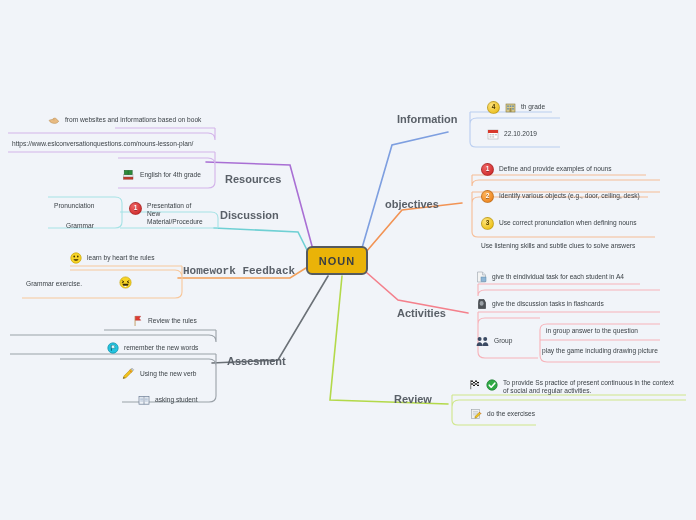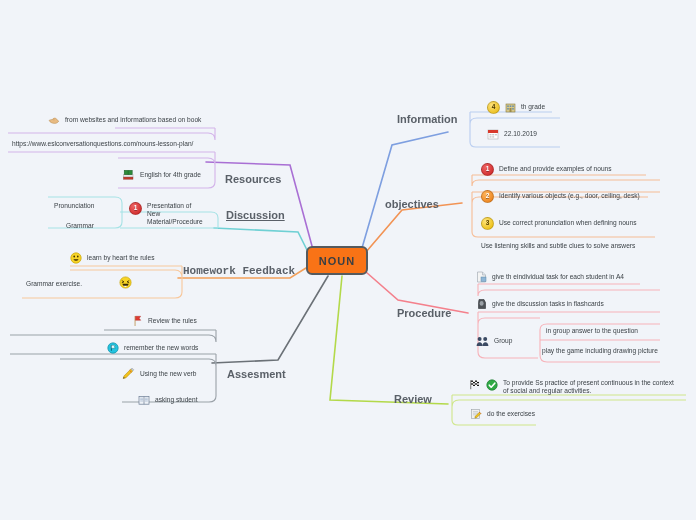--- a/index.html
+++ b/index.html
@@ -11,21 +11,21 @@
     position:relative;
   }
   #canvas{position:absolute;inset:0;width:696px;height:520px;}
   svg.links{position:absolute;left:0;top:0;width:696px;height:520px;pointer-events:none;}
 
   
   .central{
     position:absolute;
     left:306px;top:246px;
     width:62px;height:29px;
-    background:#f97316;
+    background:#eab308;
     border:2px solid #555a5e;
     border-radius:6px;
     display:flex;align-items:center;justify-content:center;
     font-size:11px;font-weight:bold;letter-spacing:1px;color:#3a3f44;
     box-sizing:border-box;
   }
 
   
   .branch-title{
     position:absolute;
@@ -115,26 +115,26 @@
       <path d="M216 330 L 104 330 M216 330 L216 342 Q216 335 209 335 L 10 335 M216 354 L 10 354 M216 354 L216 366 Q216 359 209 359 L 60 359 M216 366 L216 396 Q216 402 209 402 L 122 402" stroke="#9aa1a8"></path>
     </g>
   </svg>
 
   <div class="central">
     <span>NOUN</span>
   </div>
 
   <div class="branch-title" style="left:397px;top:113px;">Information</div>
   <div class="branch-title" style="left:385px;top:198px;">objectives</div>
-  <div class="branch-title" style="left:397px;top:307px;">Procedure</div>
+  <div class="branch-title" style="left:397px;top:307px;">Activities</div>
   <div class="branch-title" style="left:394px;top:393px;">Review</div>
   <div class="branch-title" style="left:225px;top:141px;margin-top:32px;">Resources</div>
-  <div class="branch-title" style="left:226px;top:209px;text-decoration:underline;">Discussion</div>
+  <div class="branch-title" style="left:220px;top:209px;">Discussion</div>
   <div class="branch-title" style="left:183px;top:265px;font-family:Liberation Mono, monospace;">Homework Feedback</div>
-  <div class="branch-title" style="left:227px;top:368px;">Assesment</div>
+  <div class="branch-title" style="left:227px;top:355px;">Assesment</div>
 
   <div class="leaf" style="left:483px;top:99px;">
     <span class="numbadge nb-gold">4</span>
     <span class="ico">
       <svg width="11" height="11" viewBox="0 0 11 11">
           <rect x="1" y="2" width="9" height="8" fill="#d8c98a" stroke="#8a7b3e" stroke-width=".6"></rect>
           <rect x="2.2" y="3.4" width="1.6" height="1.6" fill="#6b8fa8"></rect>
           <rect x="4.7" y="3.4" width="1.6" height="1.6" fill="#6b8fa8"></rect>
           <rect x="7.2" y="3.4" width="1.6" height="1.6" fill="#6b8fa8"></rect>
           <rect x="2.2" y="6" width="1.6" height="1.6" fill="#6b8fa8"></rect>

